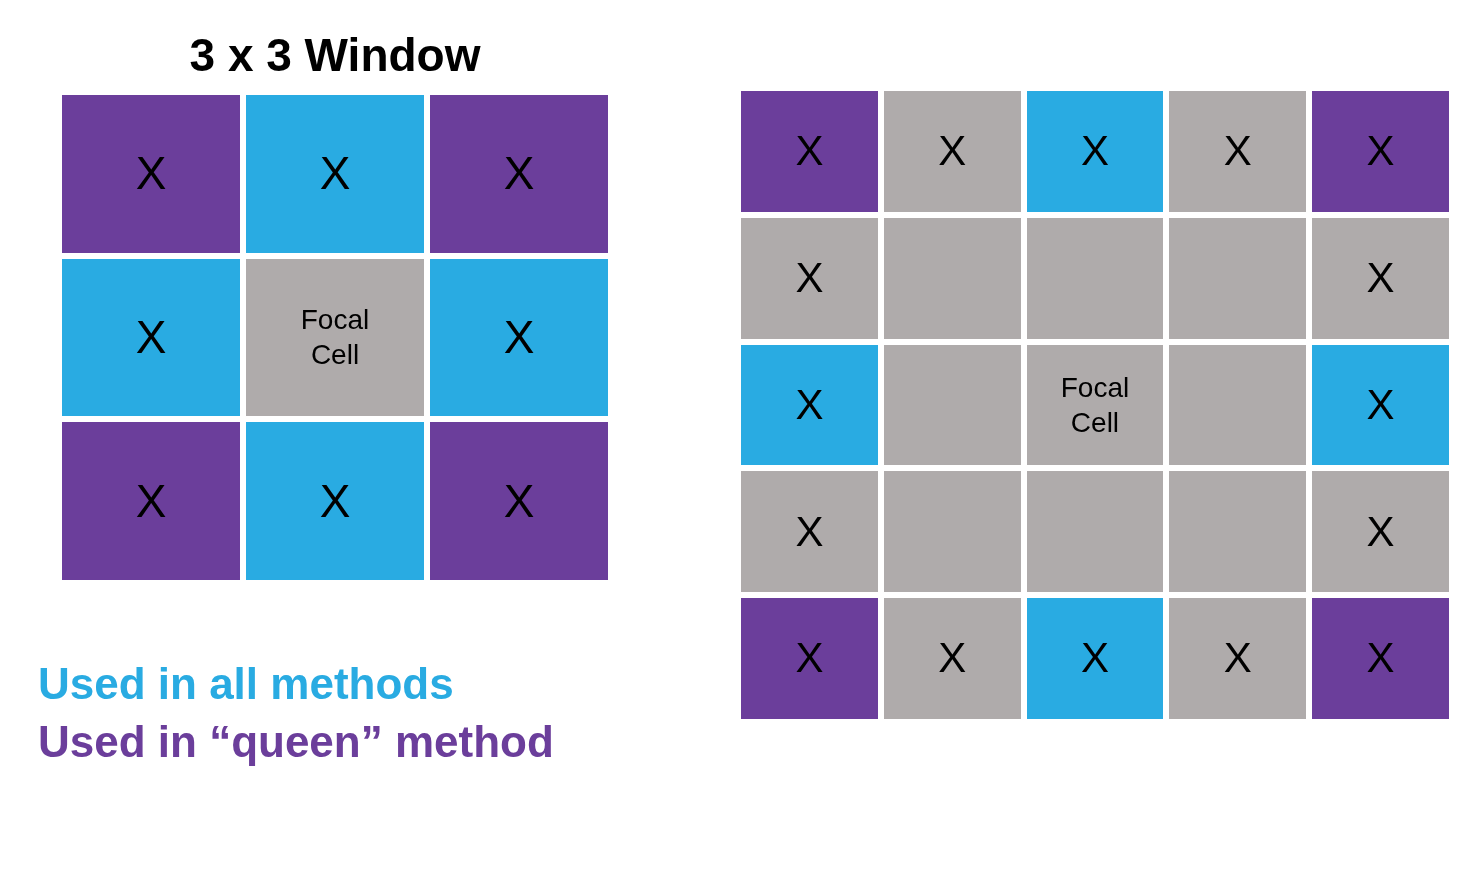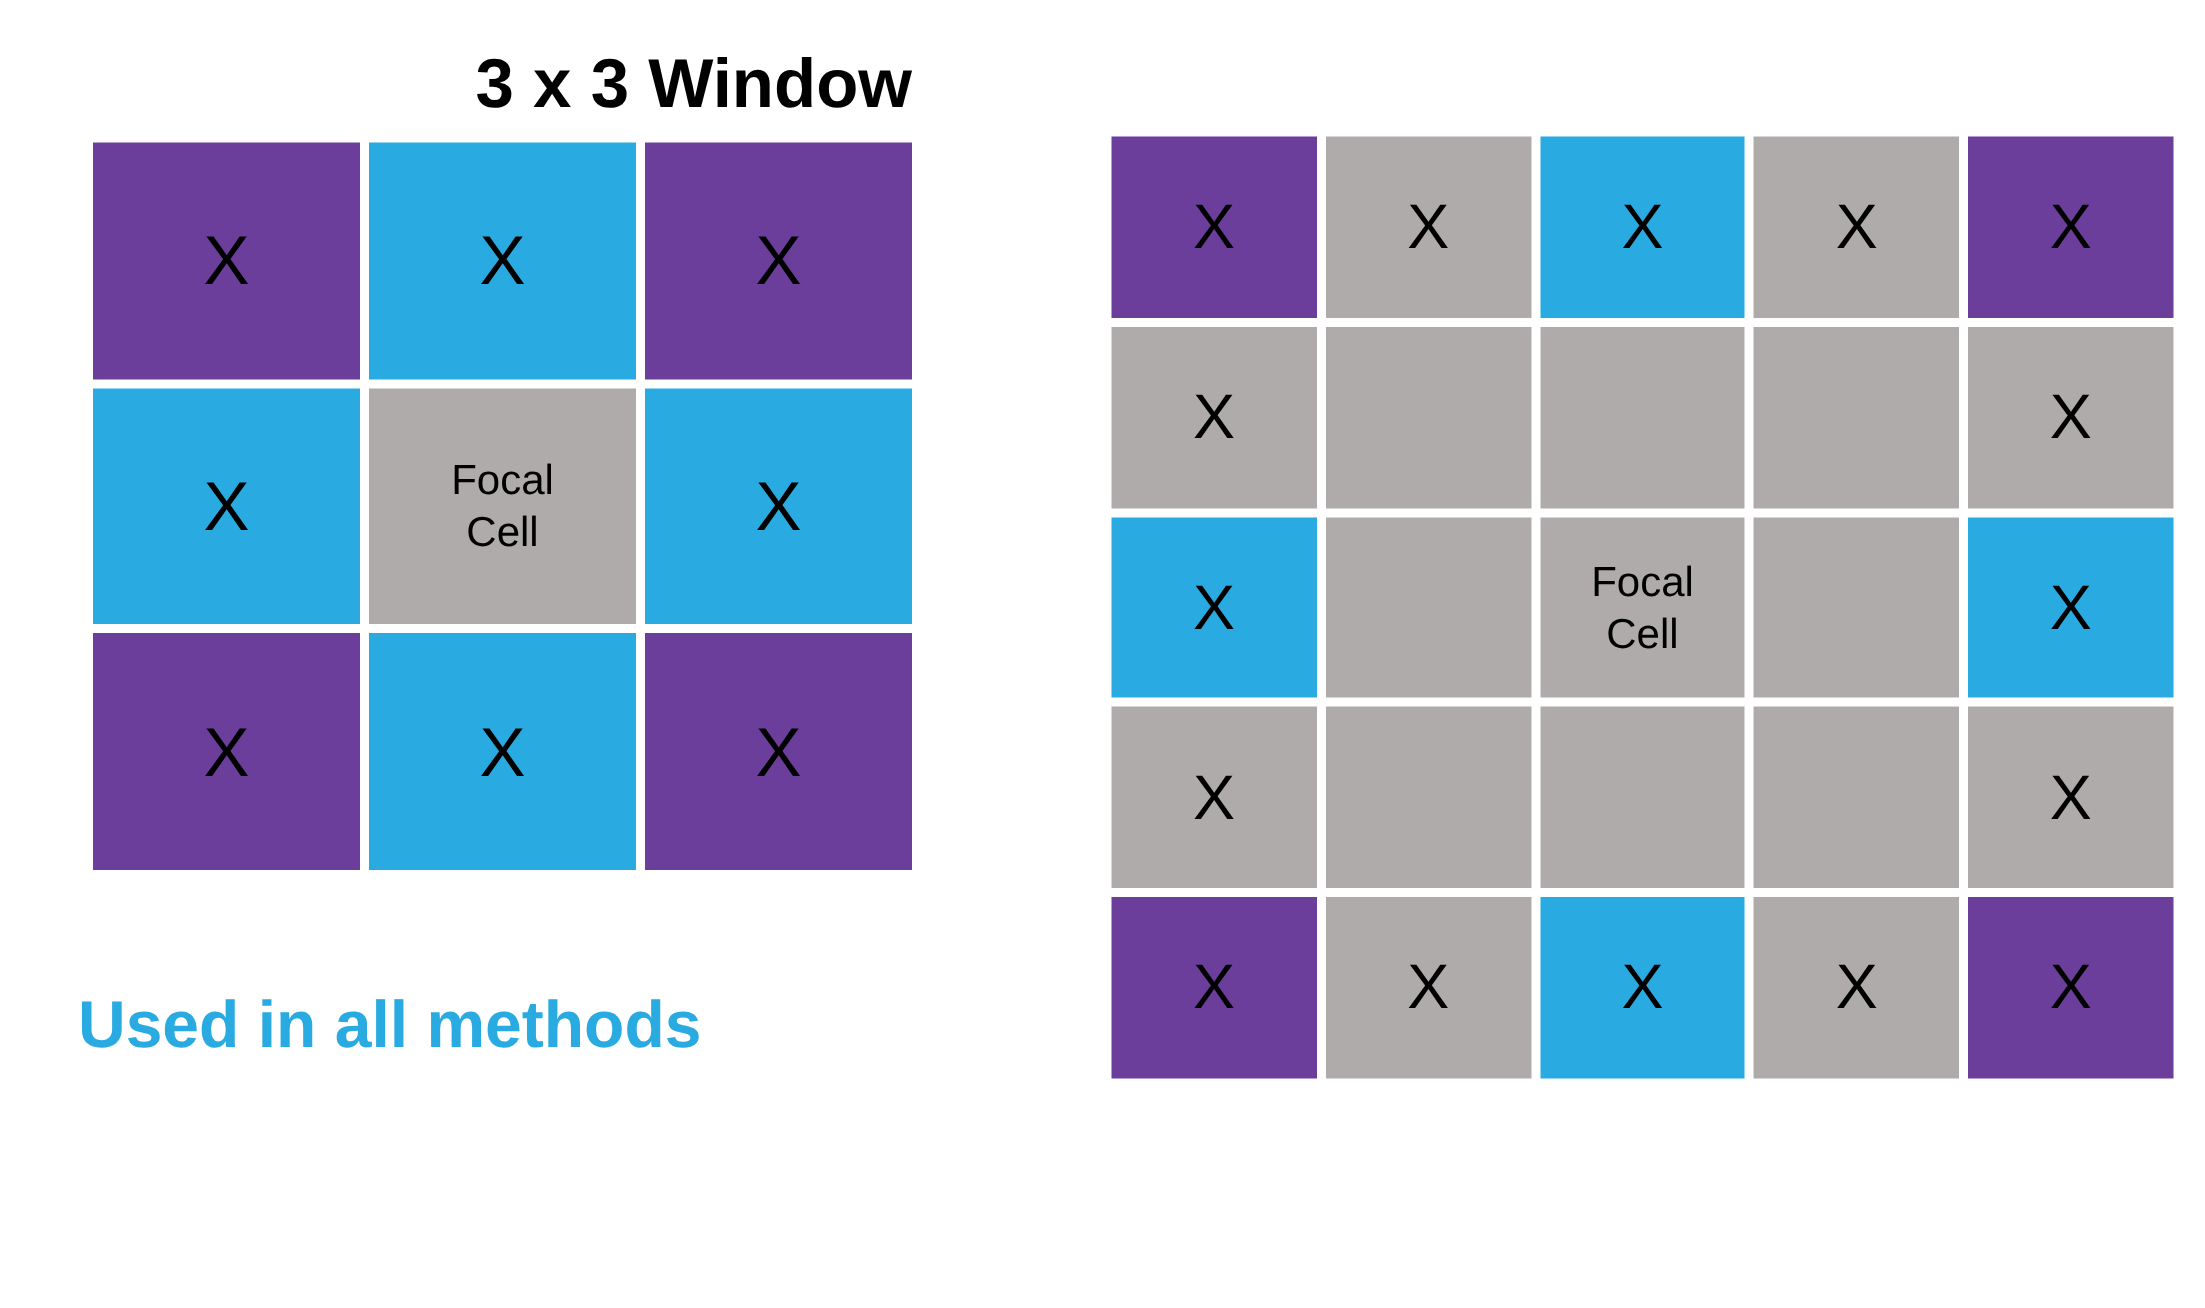--- a/index.html
+++ b/index.html
@@ -7,21 +7,21 @@
     position: relative;
     width: 1470px;
     height: 872px;
     background: #ffffff;
     font-family: "Liberation Sans", sans-serif;
     overflow: hidden;
     color: #000;
   }
   .win-title {
     position: absolute;
-    text-align: right;
+    text-align: center;
     font-size: 46px;
     font-weight: 700;
     color: #000;
     white-space: nowrap;
   }
   .title-3 { left: 62px;  top: 28px; width: 546px; }
   .title-5 { left: 741px; top: 28px; width: 708px; }
 
   .grid {
     position: absolute;
@@ -57,21 +57,21 @@
     text-align: center;
     font-size: 44px;
     font-weight: 700;
     text-decoration: underline;
     text-decoration-thickness: 3px;
     text-underline-offset: 7px;
     color: #000;
   }
   .legend-item {
     position: absolute;
-    left: 52px;
+    left: 38px;
     font-size: 44px;
     font-weight: 700;
     line-height: 1.1;
     white-space: nowrap;
   }
   .legend-item.plain { font-weight: 400; color: #000; }
   .li-0 { top: 660px; }
   .li-1 { top: 718px; }
   .li-2 { top: 777px; }
 </style>
@@ -189,15 +189,16 @@
         <span>X</span>
       </div>
       <div class="cell" style="background: rgb(107, 62, 155);">
         <span>X</span>
       </div>
     </div>
 
 
   <div class="legend-item li-0" style="color: rgb(41, 171, 226);">Used in all methods</div>
 
+  <div class="legend-item li-1" style="color: rgb(107, 62, 155);">Used in “queen” method</div>
 
 
 </div>
 
 </body></html>

